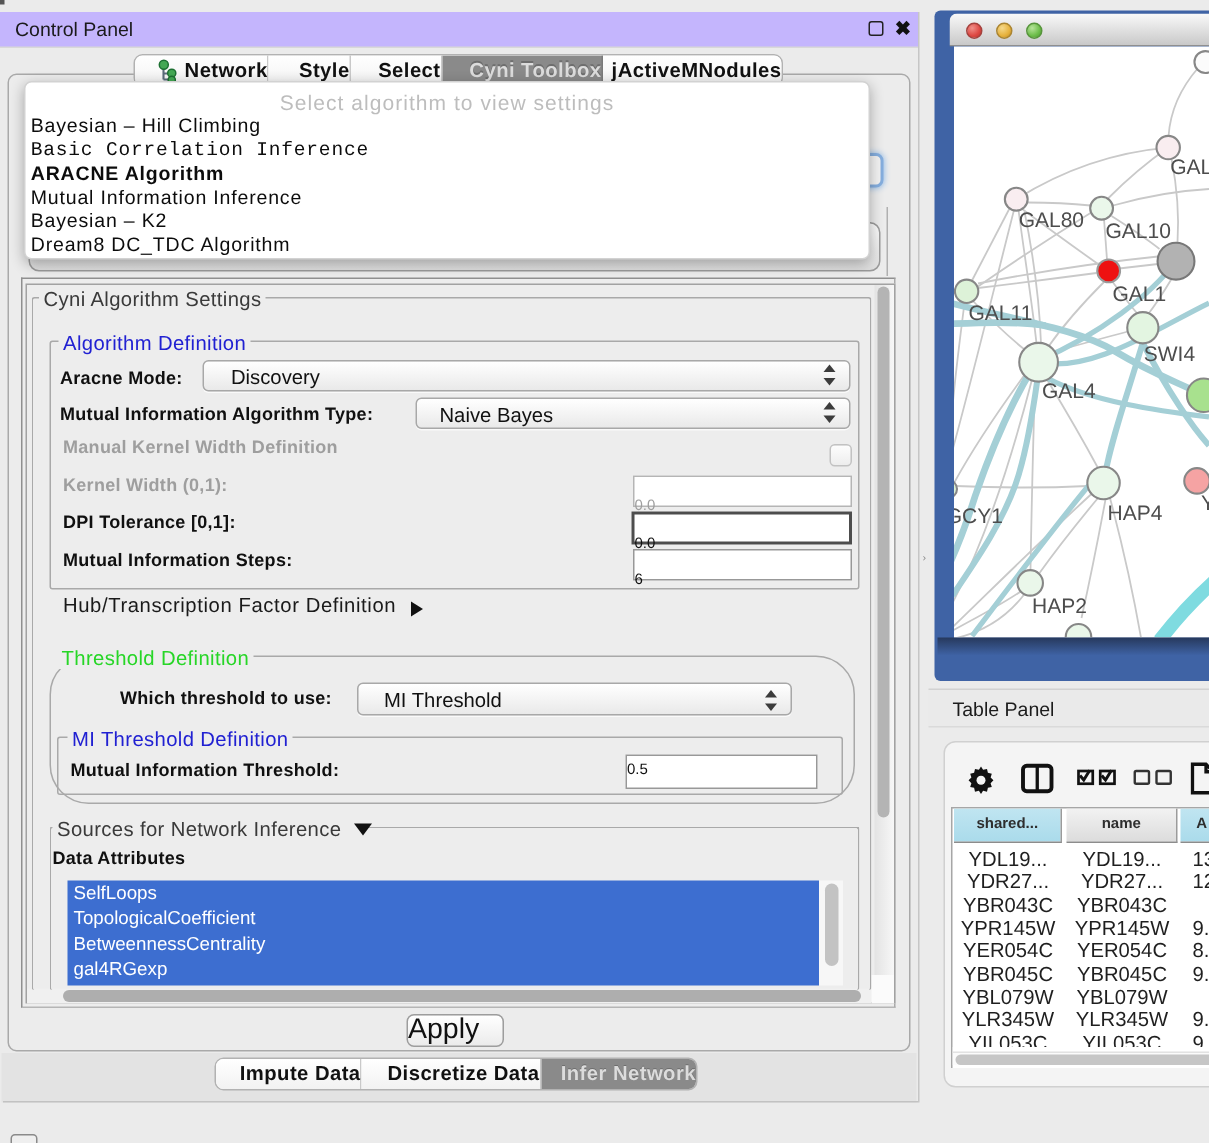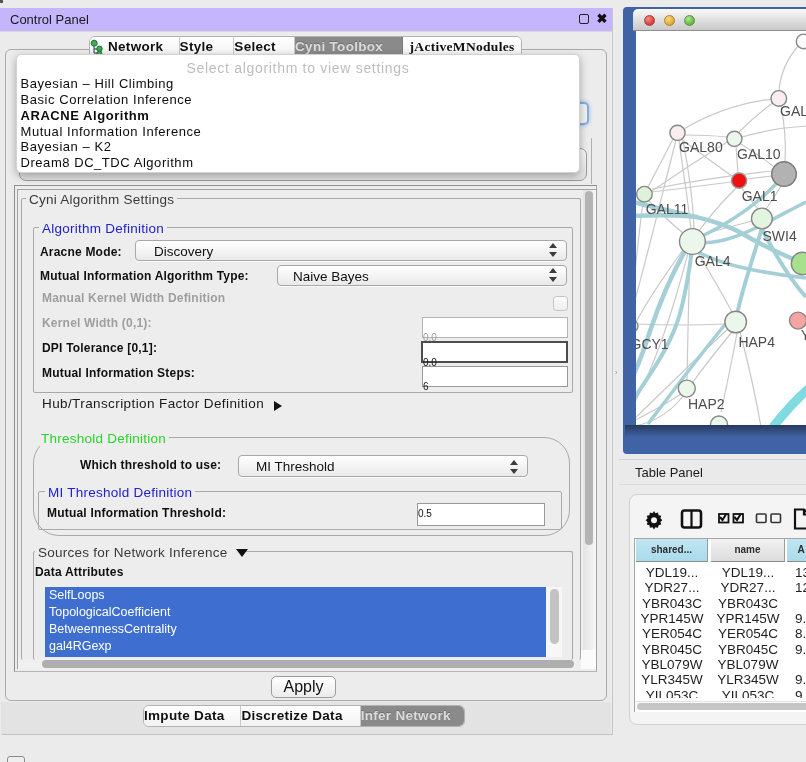--- a/index.html
+++ b/index.html
@@ -9,21 +9,21 @@
 .abs{position:absolute;}
 
 #titlebar{left:0;top:8px;width:612px;height:24px;background:#c4b5fd;border-bottom:1px solid #d8d8d8;}
 #titlebar .t{position:absolute;left:10px;top:4px;font-size:13px;color:#1a1a1a;}
 #cornermark{left:0;top:0;width:3px;height:3px;background:#555;}
 #tb-sq{left:579px;top:14px;width:10px;height:10px;border:1.6px solid #222;border-radius:2px;}
 #tb-x{left:595px;top:11px;width:14px;height:16px;font-size:13px;font-weight:bold;color:#111;text-align:center;}
 #content-frame{left:5px;top:49px;width:602px;height:652px;background:#ececec;border:1px solid #a9a9a9;border-radius:6px;}
 
 .tabstrip{height:22px;background:#fdfdfd;border:1px solid #b2b2b2;border-radius:6px;display:flex;overflow:hidden;}
-.tabstrip .tab{height:100%;display:flex;align-items:flex-start;padding-top:2px;justify-content:flex-start;font-size:13.5px;letter-spacing:0.3px;font-weight:bold;color:#111;border-right:1px solid #c9c9c9;background:linear-gradient(#ffffff,#f2f2f2);}
+.tabstrip .tab{height:100%;display:flex;align-items:flex-start;padding-top:2px;justify-content:flex-end;font-size:13.5px;letter-spacing:0.3px;font-weight:bold;color:#111;border-right:1px solid #c9c9c9;background:linear-gradient(#ffffff,#f2f2f2);}
 .tabstrip .tab:last-child{border-right:none;}
 .tabstrip .tab.sel{background:#8a8a8a;color:#dcdcdc;text-shadow:0 -1px 0 #6e6e6e;border-right-color:#7a7a7a;}
 #toptabs{left:89px;top:35.5px;width:433px;}
 #bottabs{left:143px;top:705px;width:322px;}
 
 #innerblock{left:14px;top:185px;width:583px;height:487px;border:1px solid #8f8f8f;border-right-color:#aaa;border-bottom-color:#b5b5b5;background:#ededed;}
 #scrollpane{left:17px;top:189px;width:580px;height:480px;border:1px solid #a2a2a2;background:#ededed;}
 
 #vsb-track{left:583px;top:190px;width:13px;height:469px;background:linear-gradient(90deg,#e3e3e3,#f7f7f7);}
 #vsb-thumb{left:585px;top:191px;width:8px;height:354px;background:#b4b4b4;border-radius:4px;}
@@ -46,21 +46,21 @@
 
 .tf{position:absolute;background:#fff;border:1px solid #989898;font-size:10px;color:#111;text-align:left;padding:14px 10px 0 0;}
 .tf.dis{color:#9e9e9e;border-color:#b5b5b5;}
 .tf.foc{border:2px solid #4d4d4d;}
 
 #attr-list{left:45px;top:587px;width:501px;height:70px;background:#3d6ed0;overflow:hidden;}
 #attr-list div{font-size:12.5px;color:#fff;padding-left:4px;height:17px;line-height:17px;}
 #list-vsb{left:546px;top:587px;width:16px;height:70px;background:#f7f7f7;}
 #list-thumb{left:550px;top:589px;width:9px;height:55px;background:#c3c3c3;border-radius:4.5px;}
 
-#apply{left:271px;top:676px;width:65px;height:22px;background:linear-gradient(#ffffff,#ebebeb);border:1px solid #9d9d9d;border-radius:5px;font-size:16px;color:#111;text-align:center;line-height:20px;}
+#apply{left:271px;top:676px;width:65px;height:22px;background:linear-gradient(#ffffff,#ebebeb);border:1px solid #9d9d9d;border-radius:5px;font-size:19px;color:#111;text-align:left;line-height:20px;}
 #panel-bottom{left:2px;top:734px;width:610px;height:1px;background:#c2c2c2;}
 #panel-right{left:612px;top:8px;width:1px;height:727px;background:#c6c6c6;}
 #corner-btn{left:7px;top:756px;width:18px;height:10px;border:1.5px solid #8a8a8a;border-radius:3px;background:#efefef;}
 
 #popup{left:16px;top:54px;width:564px;height:119px;background:#fff;border:1px solid #d2d2d2;border-radius:5px;box-shadow:0 3px 9px rgba(0,0,0,.30);z-index:30;}
 #popup .ph{position:absolute;left:0;top:4.5px;width:100%;text-align:center;font-size:14px;letter-spacing:0.7px;color:#bdbdbd;}
 #popup .it{position:absolute;left:3.5px;font-size:13px;letter-spacing:0.55px;color:#0c0c0c;white-space:nowrap;}
 
 #combo-hid1{left:500px;top:102px;width:89px;height:23px;border:2px solid #85aede;border-radius:5px;box-shadow:0 0 4px #8cb8e8;background:#f2f2f2;z-index:5;}
 #combo-hid2{left:19px;top:148px;width:568px;height:33px;border:1px solid #9b9b9b;border-radius:7px;background:linear-gradient(#fbfbfb,#dfdfdf);z-index:5;}
@@ -96,31 +96,31 @@
       <line x1="4" y1="6" x2="4" y2="14" stroke="#5a6b7a" stroke-width="1.4"></line>
       <line x1="4" y1="10" x2="9" y2="10" stroke="#5a6b7a" stroke-width="1.4"></line>
       <line x1="4" y1="14" x2="9" y2="14" stroke="#5a6b7a" stroke-width="1.4"></line>
       <circle cx="4.2" cy="4.2" r="3" fill="#44a854" stroke="#1d7032" stroke-width="1"></circle>
       <circle cx="9.5" cy="9.8" r="2.7" fill="#44a854" stroke="#1d7032" stroke-width="1"></circle>
       <circle cx="9.5" cy="14.3" r="2.4" fill="#44a854" stroke="#1d7032" stroke-width="1"></circle>
     </svg>Network</div>
   <div class="tab" style="width:55px;">Style</div>
   <div class="tab" style="width:61px;">Select</div>
   <div class="tab sel" style="width:108px;">Cyni Toolbox</div>
-  <div class="tab" style="width:119px;padding-left:7px;font-family:Liberation Serif, serif;">jActiveMNodules</div>
+  <div class="tab" style="width:119px;padding-left:7px;">jActiveMNodules</div>
 </div>
 
 <div class="abs" id="combo-hid1"></div>
 <div class="abs" id="combo-hid2"></div>
 <div class="abs" id="hidpanel-r"></div>
 
 <div class="abs" id="popup">
   <div class="ph">Select algorithm to view settings</div>
   <div class="it" style="top:21px;">Bayesian – Hill Climbing</div>
-  <div class="it" style="top:37px;">Basic Correlation Inference</div>
+  <div class="it" style="top:37px;font-family:Liberation Mono, monospace;">Basic Correlation Inference</div>
   <div class="it" style="top:52.5px;font-weight:bold;">ARACNE Algorithm</div>
   <div class="it" style="top:68.5px;">Mutual Information Inference</div>
   <div class="it" style="top:84px;">Bayesian – K2</div>
   <div class="it" style="top:100px;">Dream8 DC_TDC Algorithm</div>
 </div>
 
 <div class="abs" id="innerblock"></div>
 <div class="abs" id="scrollpane"></div>
 <div class="abs" id="vsb-track"></div>
 <div class="abs" id="vsb-thumb"></div>

